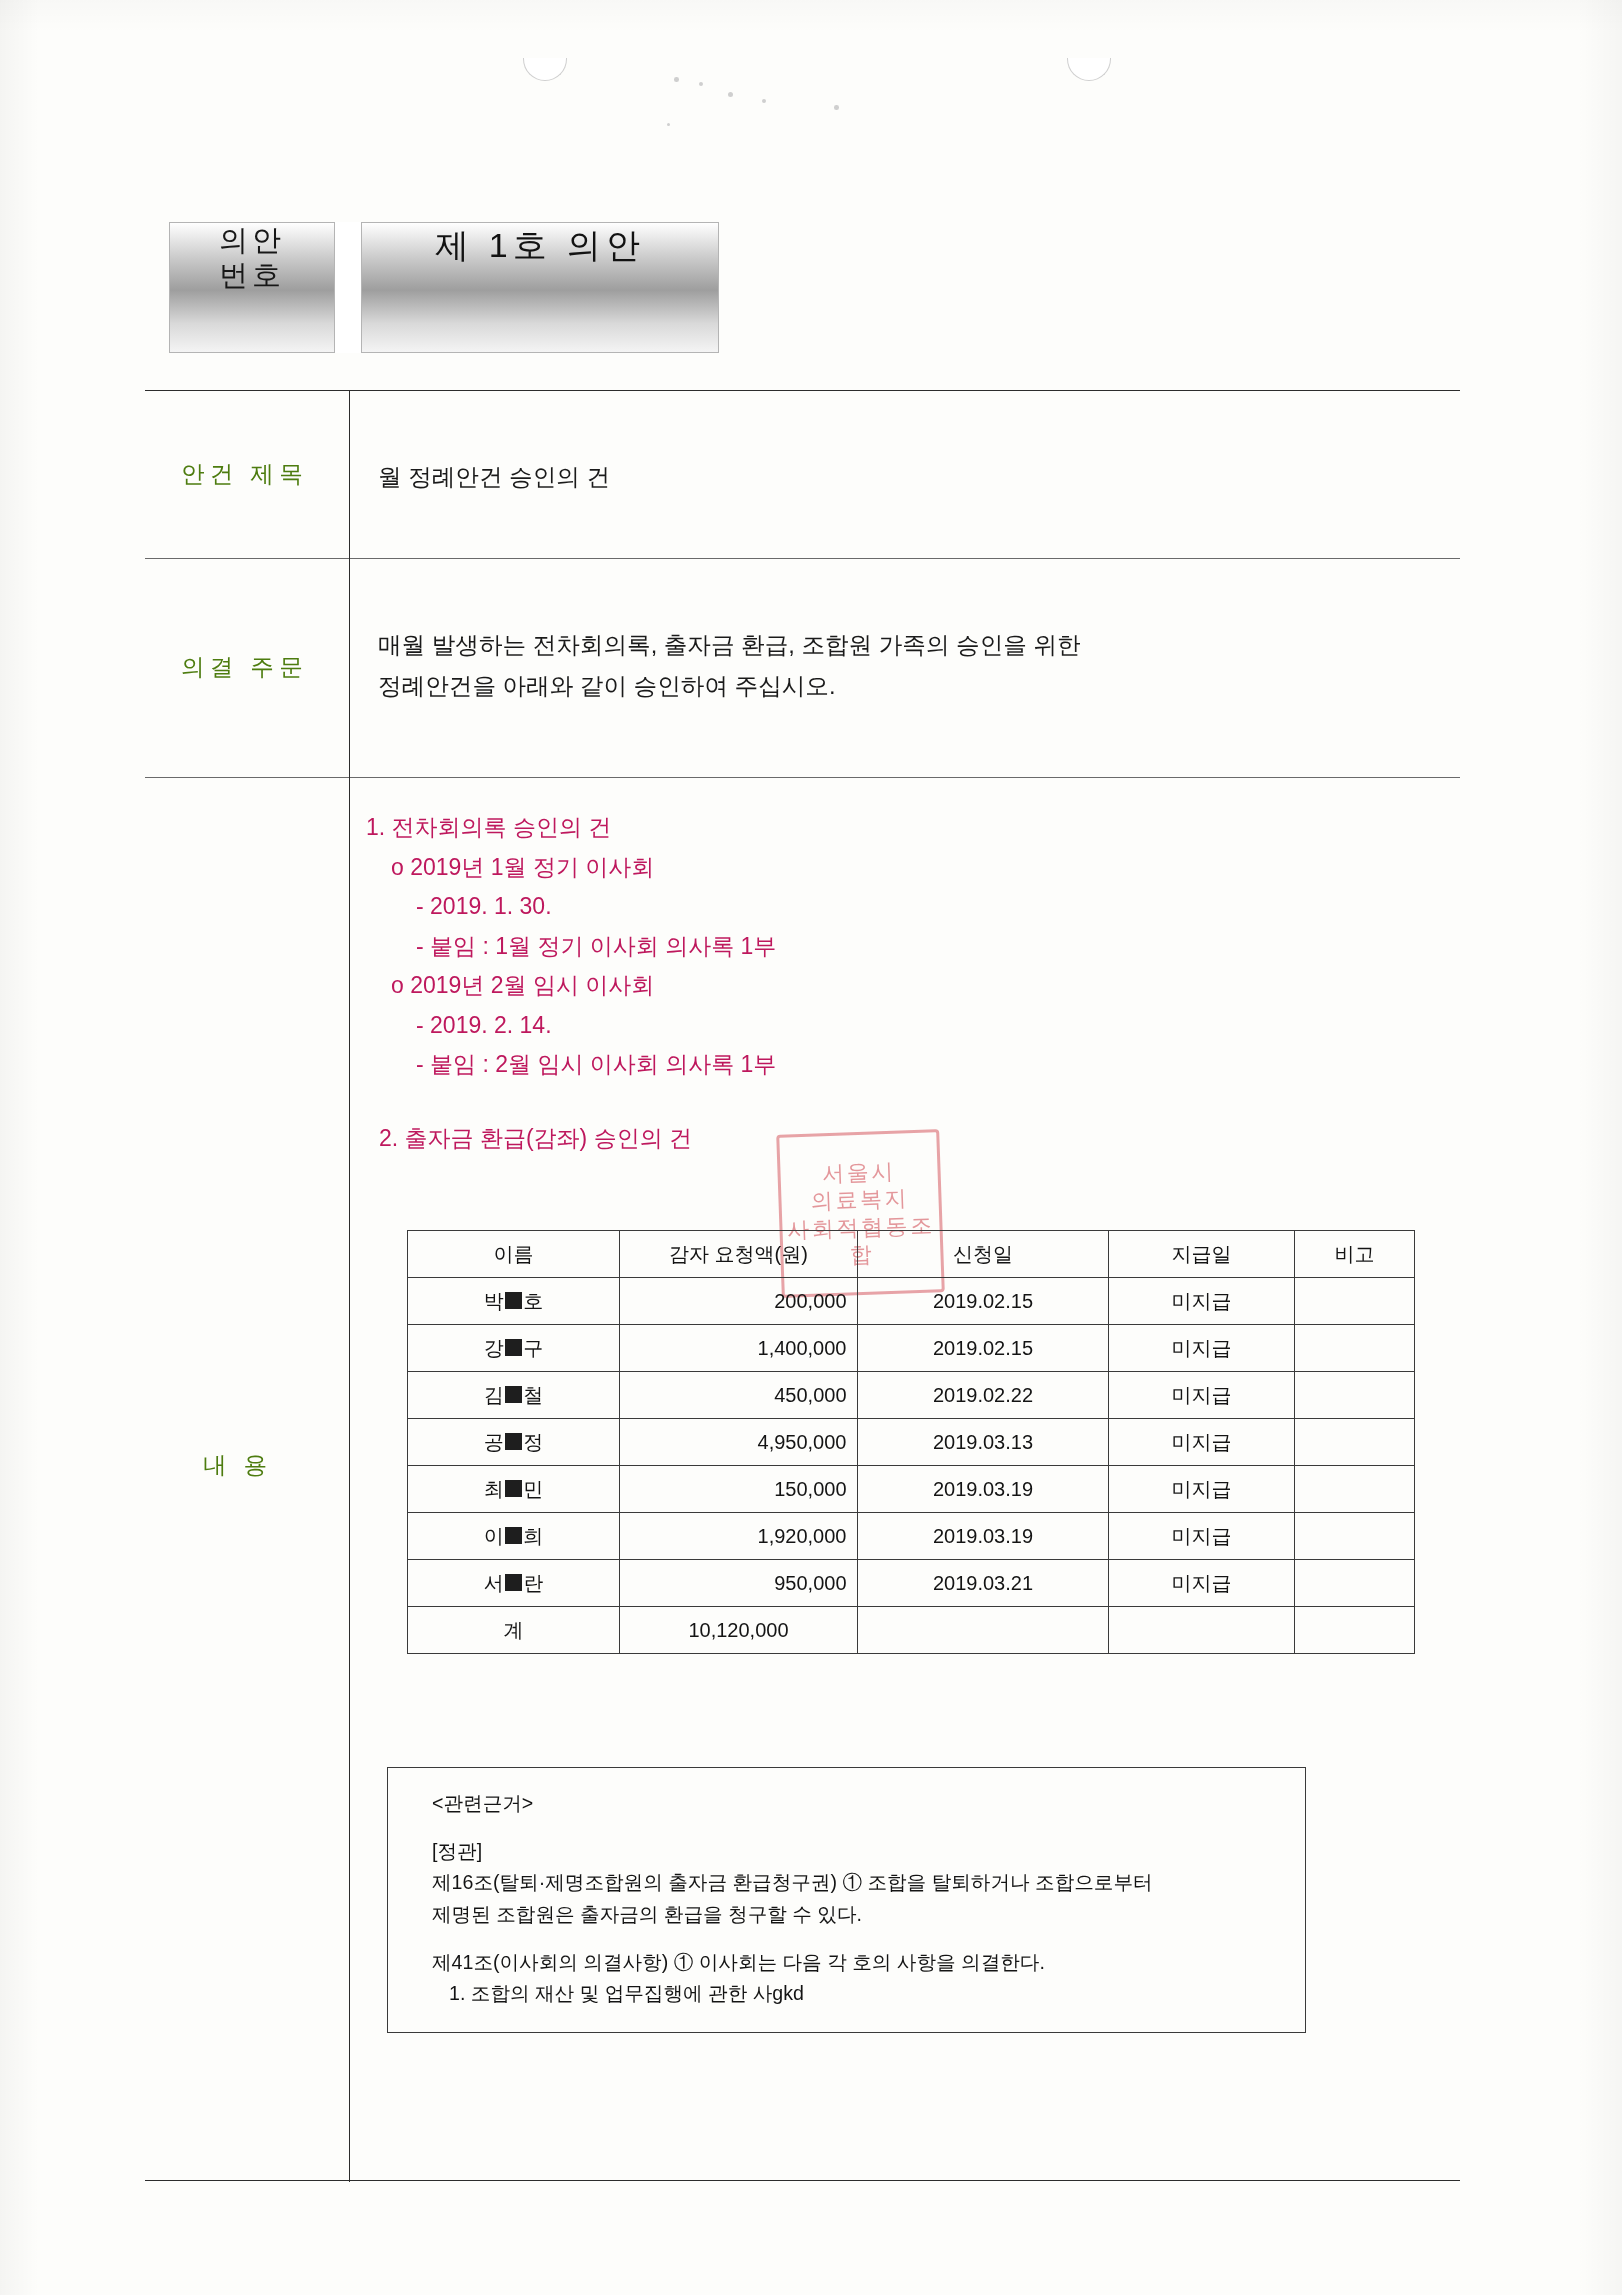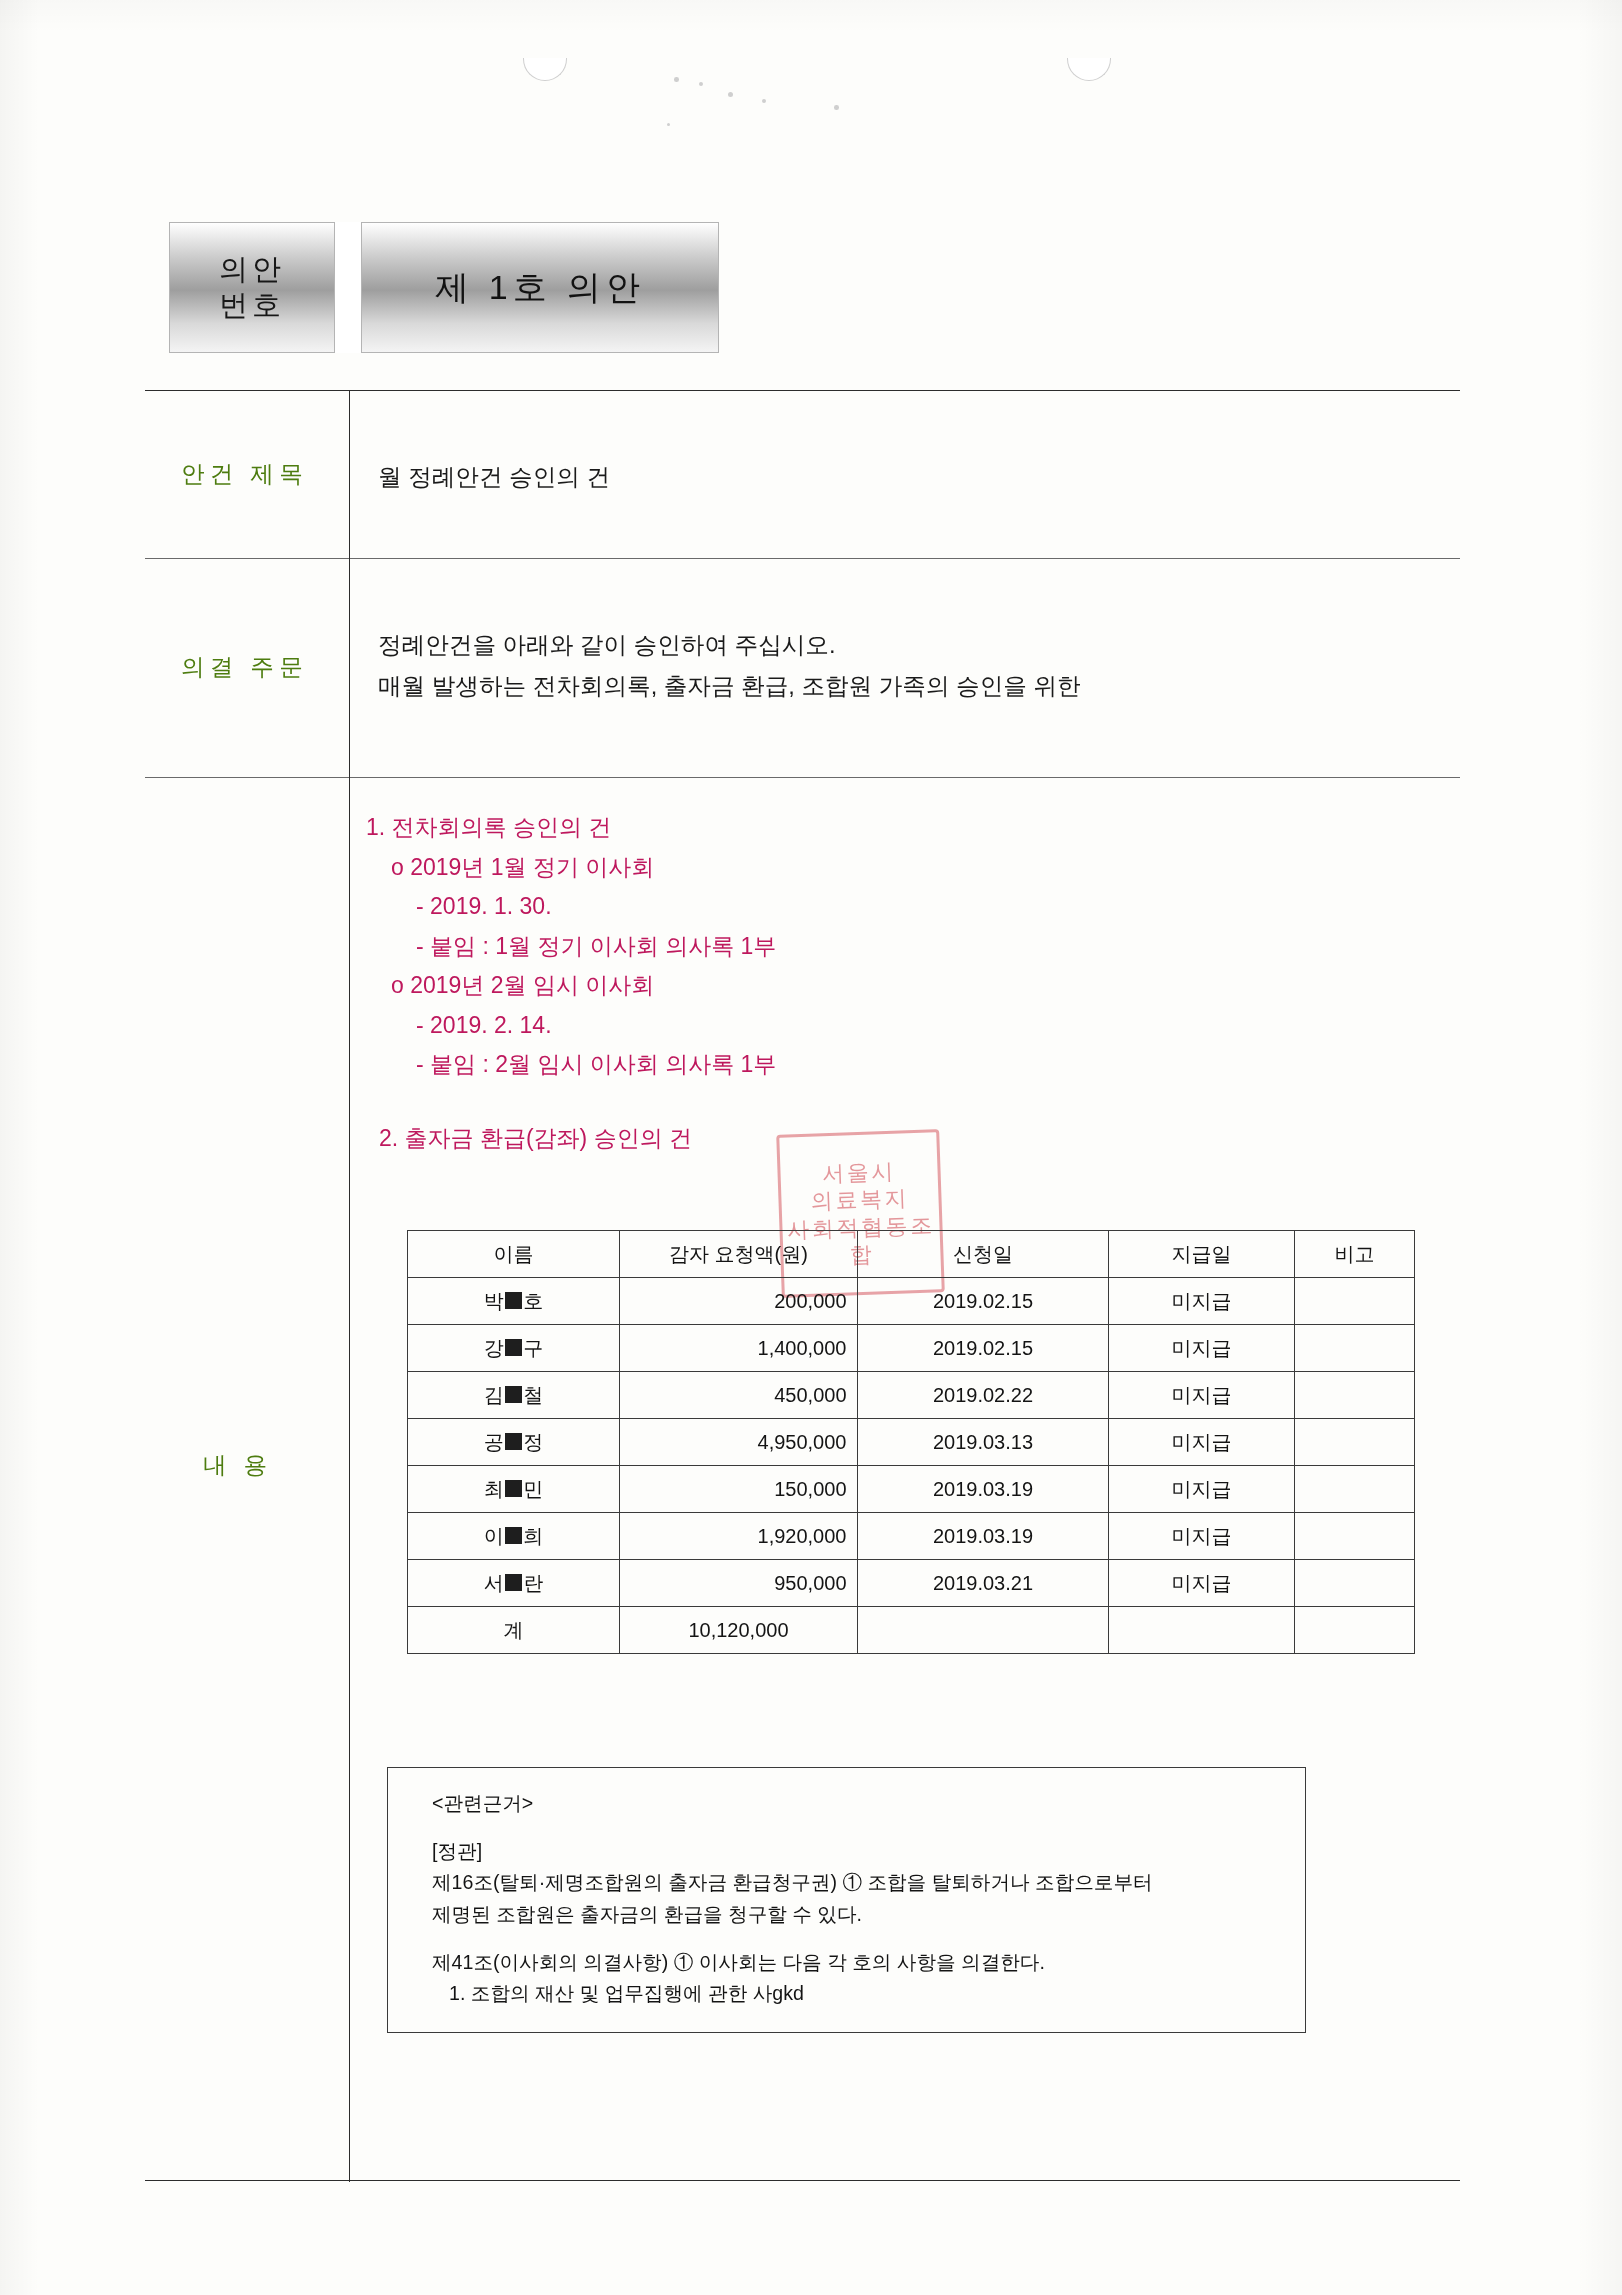--- a/index.html
+++ b/index.html
@@ -61,21 +61,21 @@
     left: 169px;
     top: 222px;
     width: 550px;
     height: 131px;
     display: flex;
     align-items: stretch;
   }
   .badge-left, .badge-right {
     background: linear-gradient(180deg,#ffffff 0%, #c9c9c9 28%, #9e9e9e 52%, #d9d9d9 78%, #f4f4f4 100%);
     display: flex;
-    align-items: center;
+    align-items: flex-start;
     justify-content: center;
     border: 0.7px solid #b4b4b4;
   }
   .badge-left  { width: 164px; }
   .badge-gap   { width: 26px; background: #ffffff; }
   .badge-right { flex: 1; }
   .badge-left .t {
     font-size: 29px;
     line-height: 1.22;
     letter-spacing: 3.9px;
@@ -232,22 +232,22 @@
   <div class="hline" style="left:145px; top:558px;  width:1315px; height:1px; background:#6a6a6a;"></div>
   <div class="hline" style="left:145px; top:777px; width:1315px; height:1px; background:#6a6a6a;"></div>
   <div class="hline" style="left:145px; top:2180px; width:1315px;"></div>
   <div class="vline" style="left:349px; top:390px;  height:1792px;"></div>
 
   <div class="label-cell" style="left:181px; top:458px;">안건 제목</div>
   <div class="value-cell" style="left:378px; top:457px;">월 정례안건 승인의 건</div>
 
   <div class="label-cell" style="left:181px; top:651px;">의결 주문</div>
   <div class="value-cell" style="left:378px; top:625px; width:1060px;">
+    <div>매월 발생하는 전차회의록, 출자금 환급, 조합원 가족의 승인을 위한</div>
     <div>정례안건을 아래와 같이 승인하여 주십시오.</div>
-    <div>매월 발생하는 전차회의록, 출자금 환급, 조합원 가족의 승인을 위한</div>
   </div>
 
   <div class="label-cell" style="left:203px; top:1449px;">내  용</div>
 
   <div class="content">
     <div class="l1">1. 전차회의록 승인의 건</div>
     <div class="l2">o 2019년 1월 정기 이사회</div>
     <div class="l3">- 2019. 1. 30.</div>
     <div class="l3">- 붙임 : 1월 정기 이사회 의사록 1부</div>
     <div class="l2">o 2019년 2월 임시 이사회</div>

